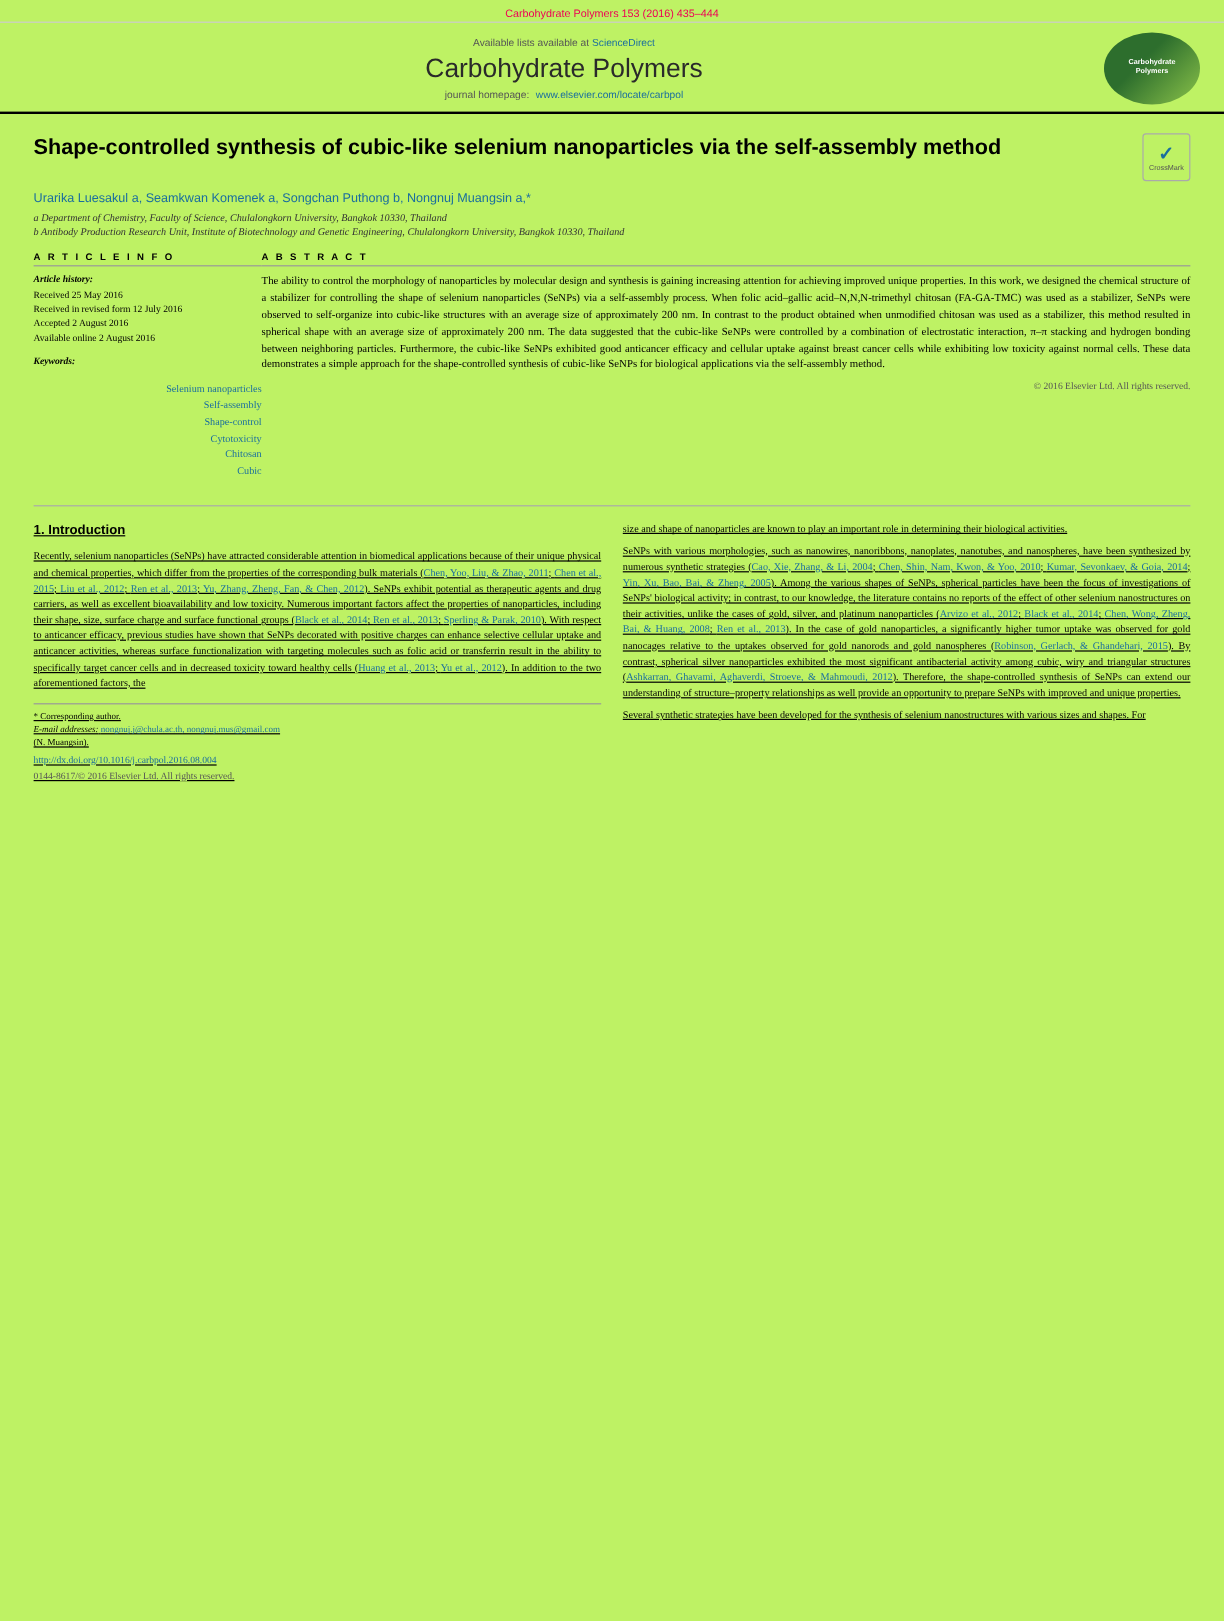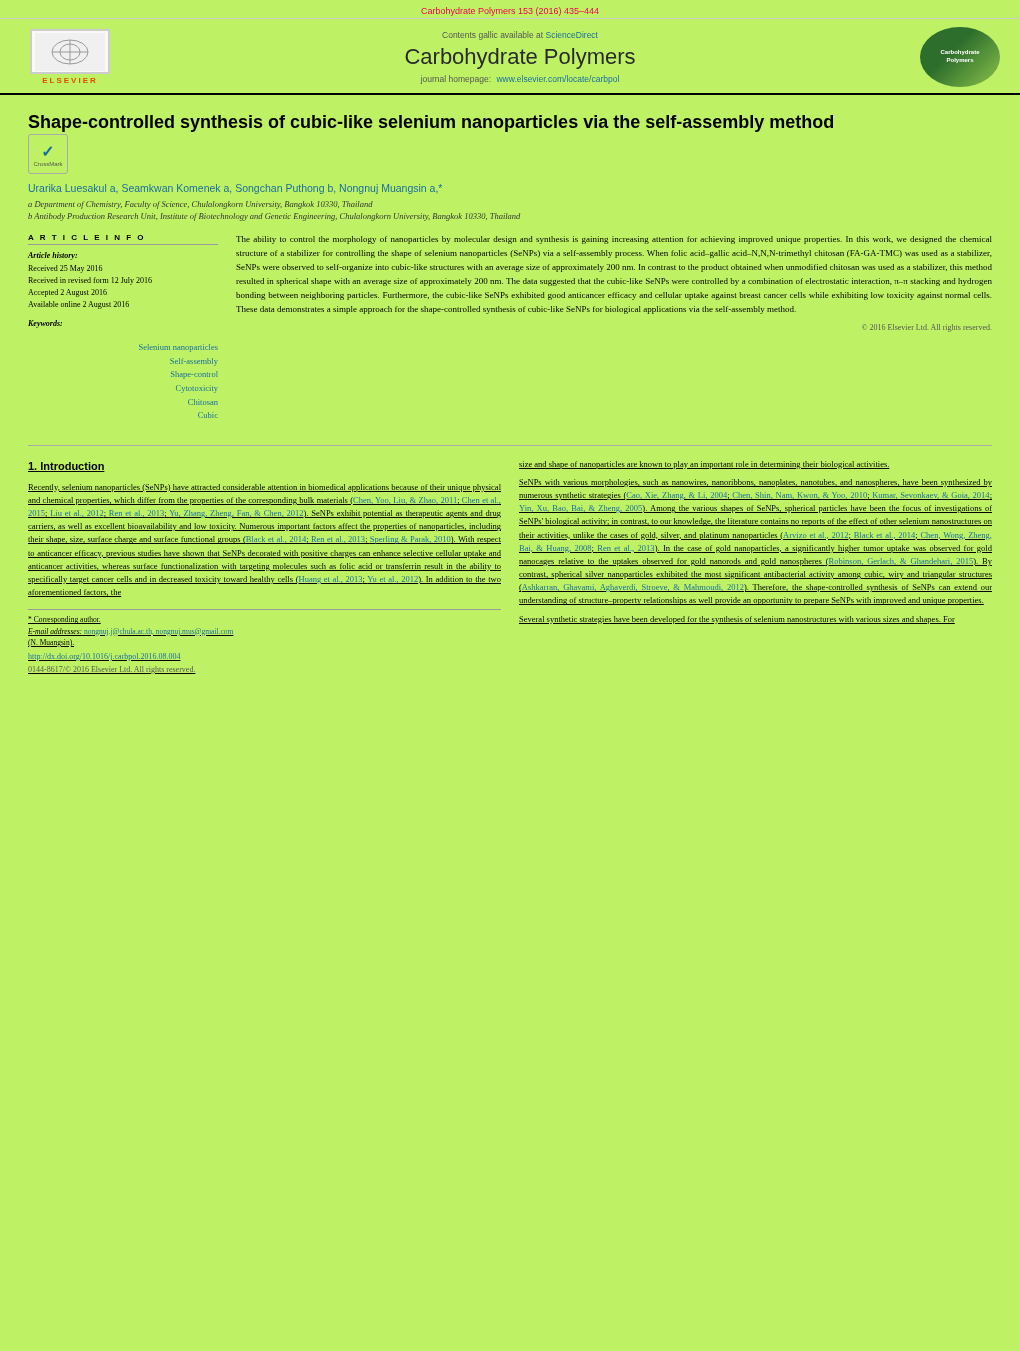--- a/index.html
+++ b/index.html
@@ -104,21 +104,20 @@
     }
     
     .article-area {
       padding: 16px 28px 10px;
     }
     .article-title-row {
       display: flex;
       align-items: flex-start;
       justify-content: space-between;
       margin-bottom: 8px;
-      flex-direction: column;
     }
     .article-title {
       font-size: 18px;
       font-weight: bold;
       font-family: Arial, sans-serif;
       color: #000;
       line-height: 1.3;
       flex: 1;
       padding-right: 16px;
     }
@@ -143,21 +142,20 @@
     }
     .affiliations {
       font-size: 8.5px;
       font-style: italic;
       color: #333;
       margin-bottom: 10px;
       line-height: 1.4;
     }
     .two-col {
       display: flex;
-      gap: 18px;
       margin-top: 8px;
     }
     .left-col {
       width: 190px;
       flex-shrink: 0;
     }
     .right-col {
       flex: 1;
     }
     .section-label {
@@ -267,35 +265,23 @@
 </head>
 <body>
 
 <div class="page">
 
   <div class="top-bar">
     <span>Carbohydrate Polymers 153 (2016) 435–444</span>
   </div>
 
   <div class="journal-header">
-    <div class="elsevier-logo">
-      <div class="logo-box">
-        <svg width="70" height="38" viewBox="0 0 70 38">
-          <rect x="0" y="0" width="70" height="38" fill="#f0f0f0"></rect>
-          <ellipse cx="35" cy="19" rx="18" ry="12" fill="none" stroke="#999" stroke-width="1"></ellipse>
-          <ellipse cx="35" cy="19" rx="10" ry="8" fill="none" stroke="#999" stroke-width="1"></ellipse>
-          <line x1="17" y1="19" x2="53" y2="19" stroke="#999" stroke-width="1"></line>
-          <line x1="35" y1="7" x2="35" y2="31" stroke="#999" stroke-width="1"></line>
-        </svg>
-      </div>
-      <div class="elsevier-text">ELSEVIER</div>
-    </div>
     <div class="journal-center">
       <div class="contents-line">
-        <span>Contents gallic available at</span>
+        <span>Available lists available at</span>
         <a style="color:#1a6e9e;">ScienceDirect</a>
       </div>
       <div class="journal-title">Carbohydrate Polymers</div>
       <div class="homepage-line">
         <span>journal homepage:</span>
         <a style="color:#1a6e9e;margin-left:3px;">www.elsevier.com/locate/carbpol</a>
       </div>
     </div>
     <div class="journal-logo-right">
       <span style="font-size:6px;line-height:1.3;">Carbohydrate<br>Polymers</span>
@@ -328,20 +314,21 @@
         <div class="article-info-item">Available online 2 August 2016</div>
         <div class="keywords-label">Keywords:</div>
         <div class="keyword-item">Selenium nanoparticles</div>
         <div class="keyword-item">Self-assembly</div>
         <div class="keyword-item">Shape-control</div>
         <div class="keyword-item">Cytotoxicity</div>
         <div class="keyword-item">Chitosan</div>
         <div class="keyword-item">Cubic</div>
       </div>
       <div class="right-col">
+        <div class="section-label">A B S T R A C T</div>
         <div class="abstract-text">The ability to control the morphology of nanoparticles by molecular design and synthesis is gaining increasing attention for achieving improved unique properties. In this work, we designed the chemical structure of a stabilizer for controlling the shape of selenium nanoparticles (SeNPs) via a self-assembly process. When folic acid–gallic acid–N,N,N-trimethyl chitosan (FA-GA-TMC) was used as a stabilizer, SeNPs were observed to self-organize into cubic-like structures with an average size of approximately 200 nm. In contrast to the product obtained when unmodified chitosan was used as a stabilizer, this method resulted in spherical shape with an average size of approximately 200 nm. The data suggested that the cubic-like SeNPs were controlled by a combination of electrostatic interaction, π–π stacking and hydrogen bonding between neighboring particles. Furthermore, the cubic-like SeNPs exhibited good anticancer efficacy and cellular uptake against breast cancer cells while exhibiting low toxicity against normal cells. These data demonstrates a simple approach for the shape-controlled synthesis of cubic-like SeNPs for biological applications via the self-assembly method.</div>
         <div class="copyright-line">© 2016 Elsevier Ltd. All rights reserved.</div>
       </div>
     </div>
   </div>
 
   <hr class="divider">
 
   <div class="body-area">
     <div class="body-two-col">

